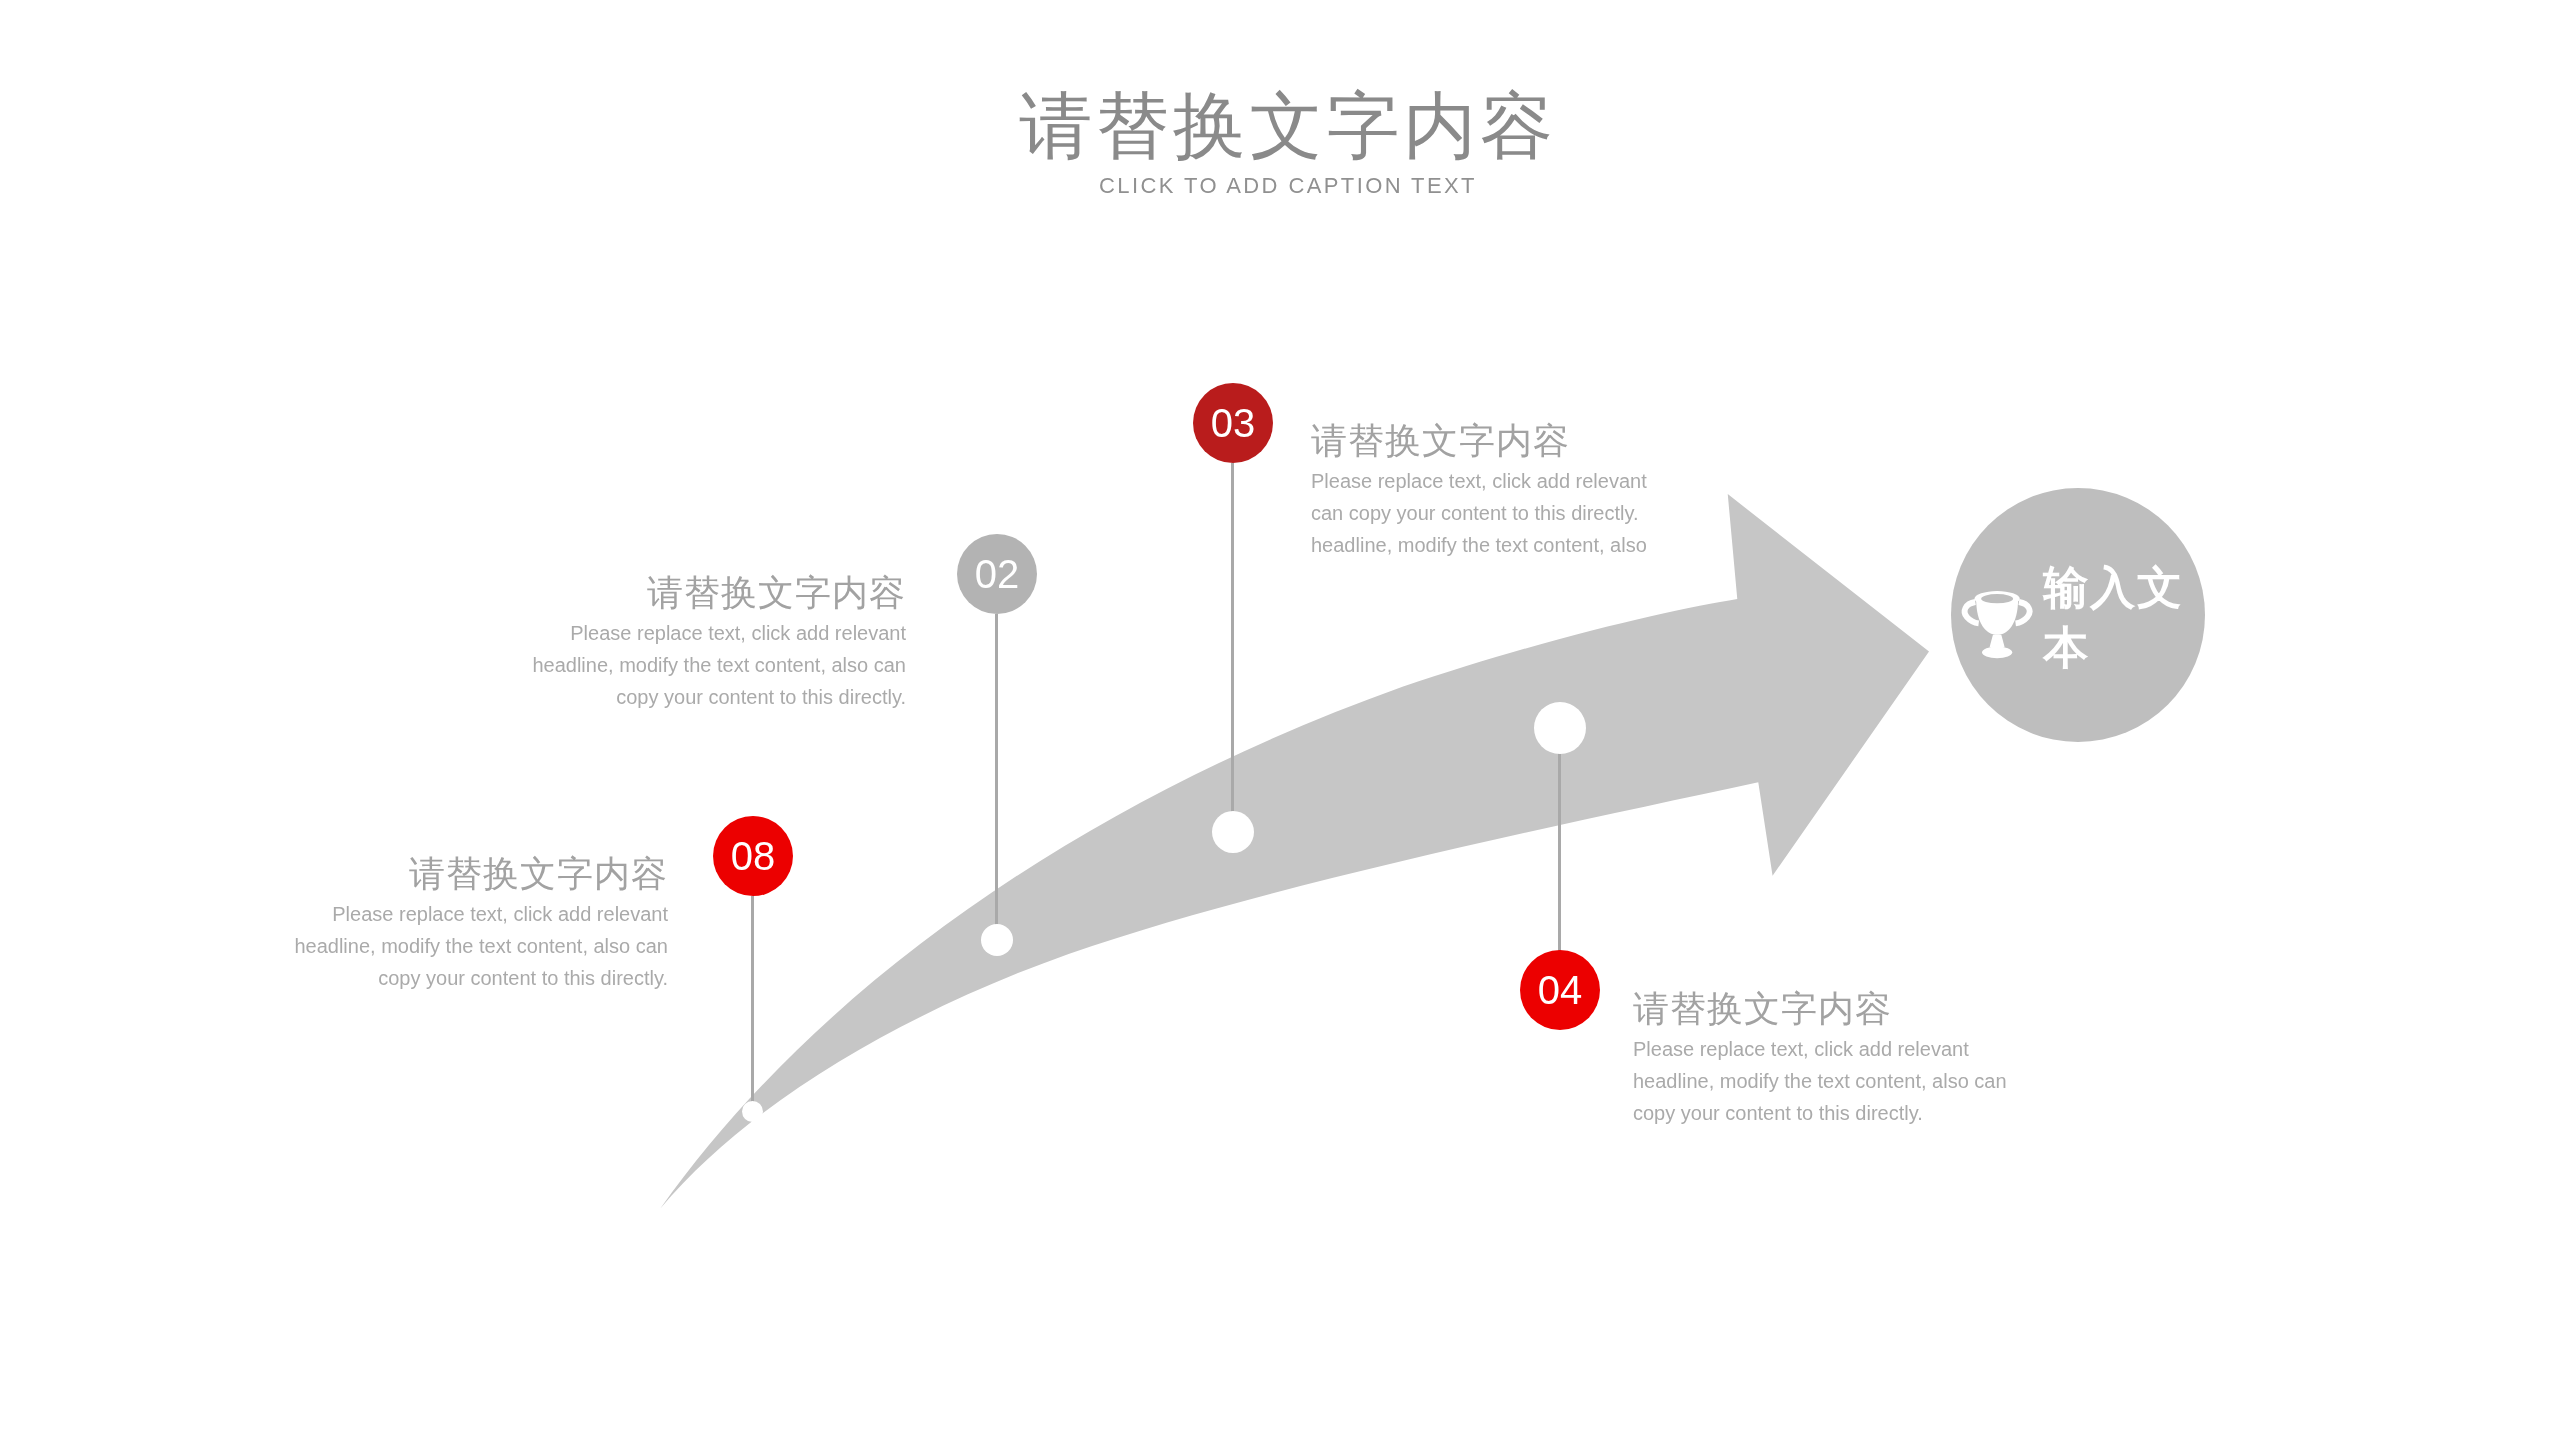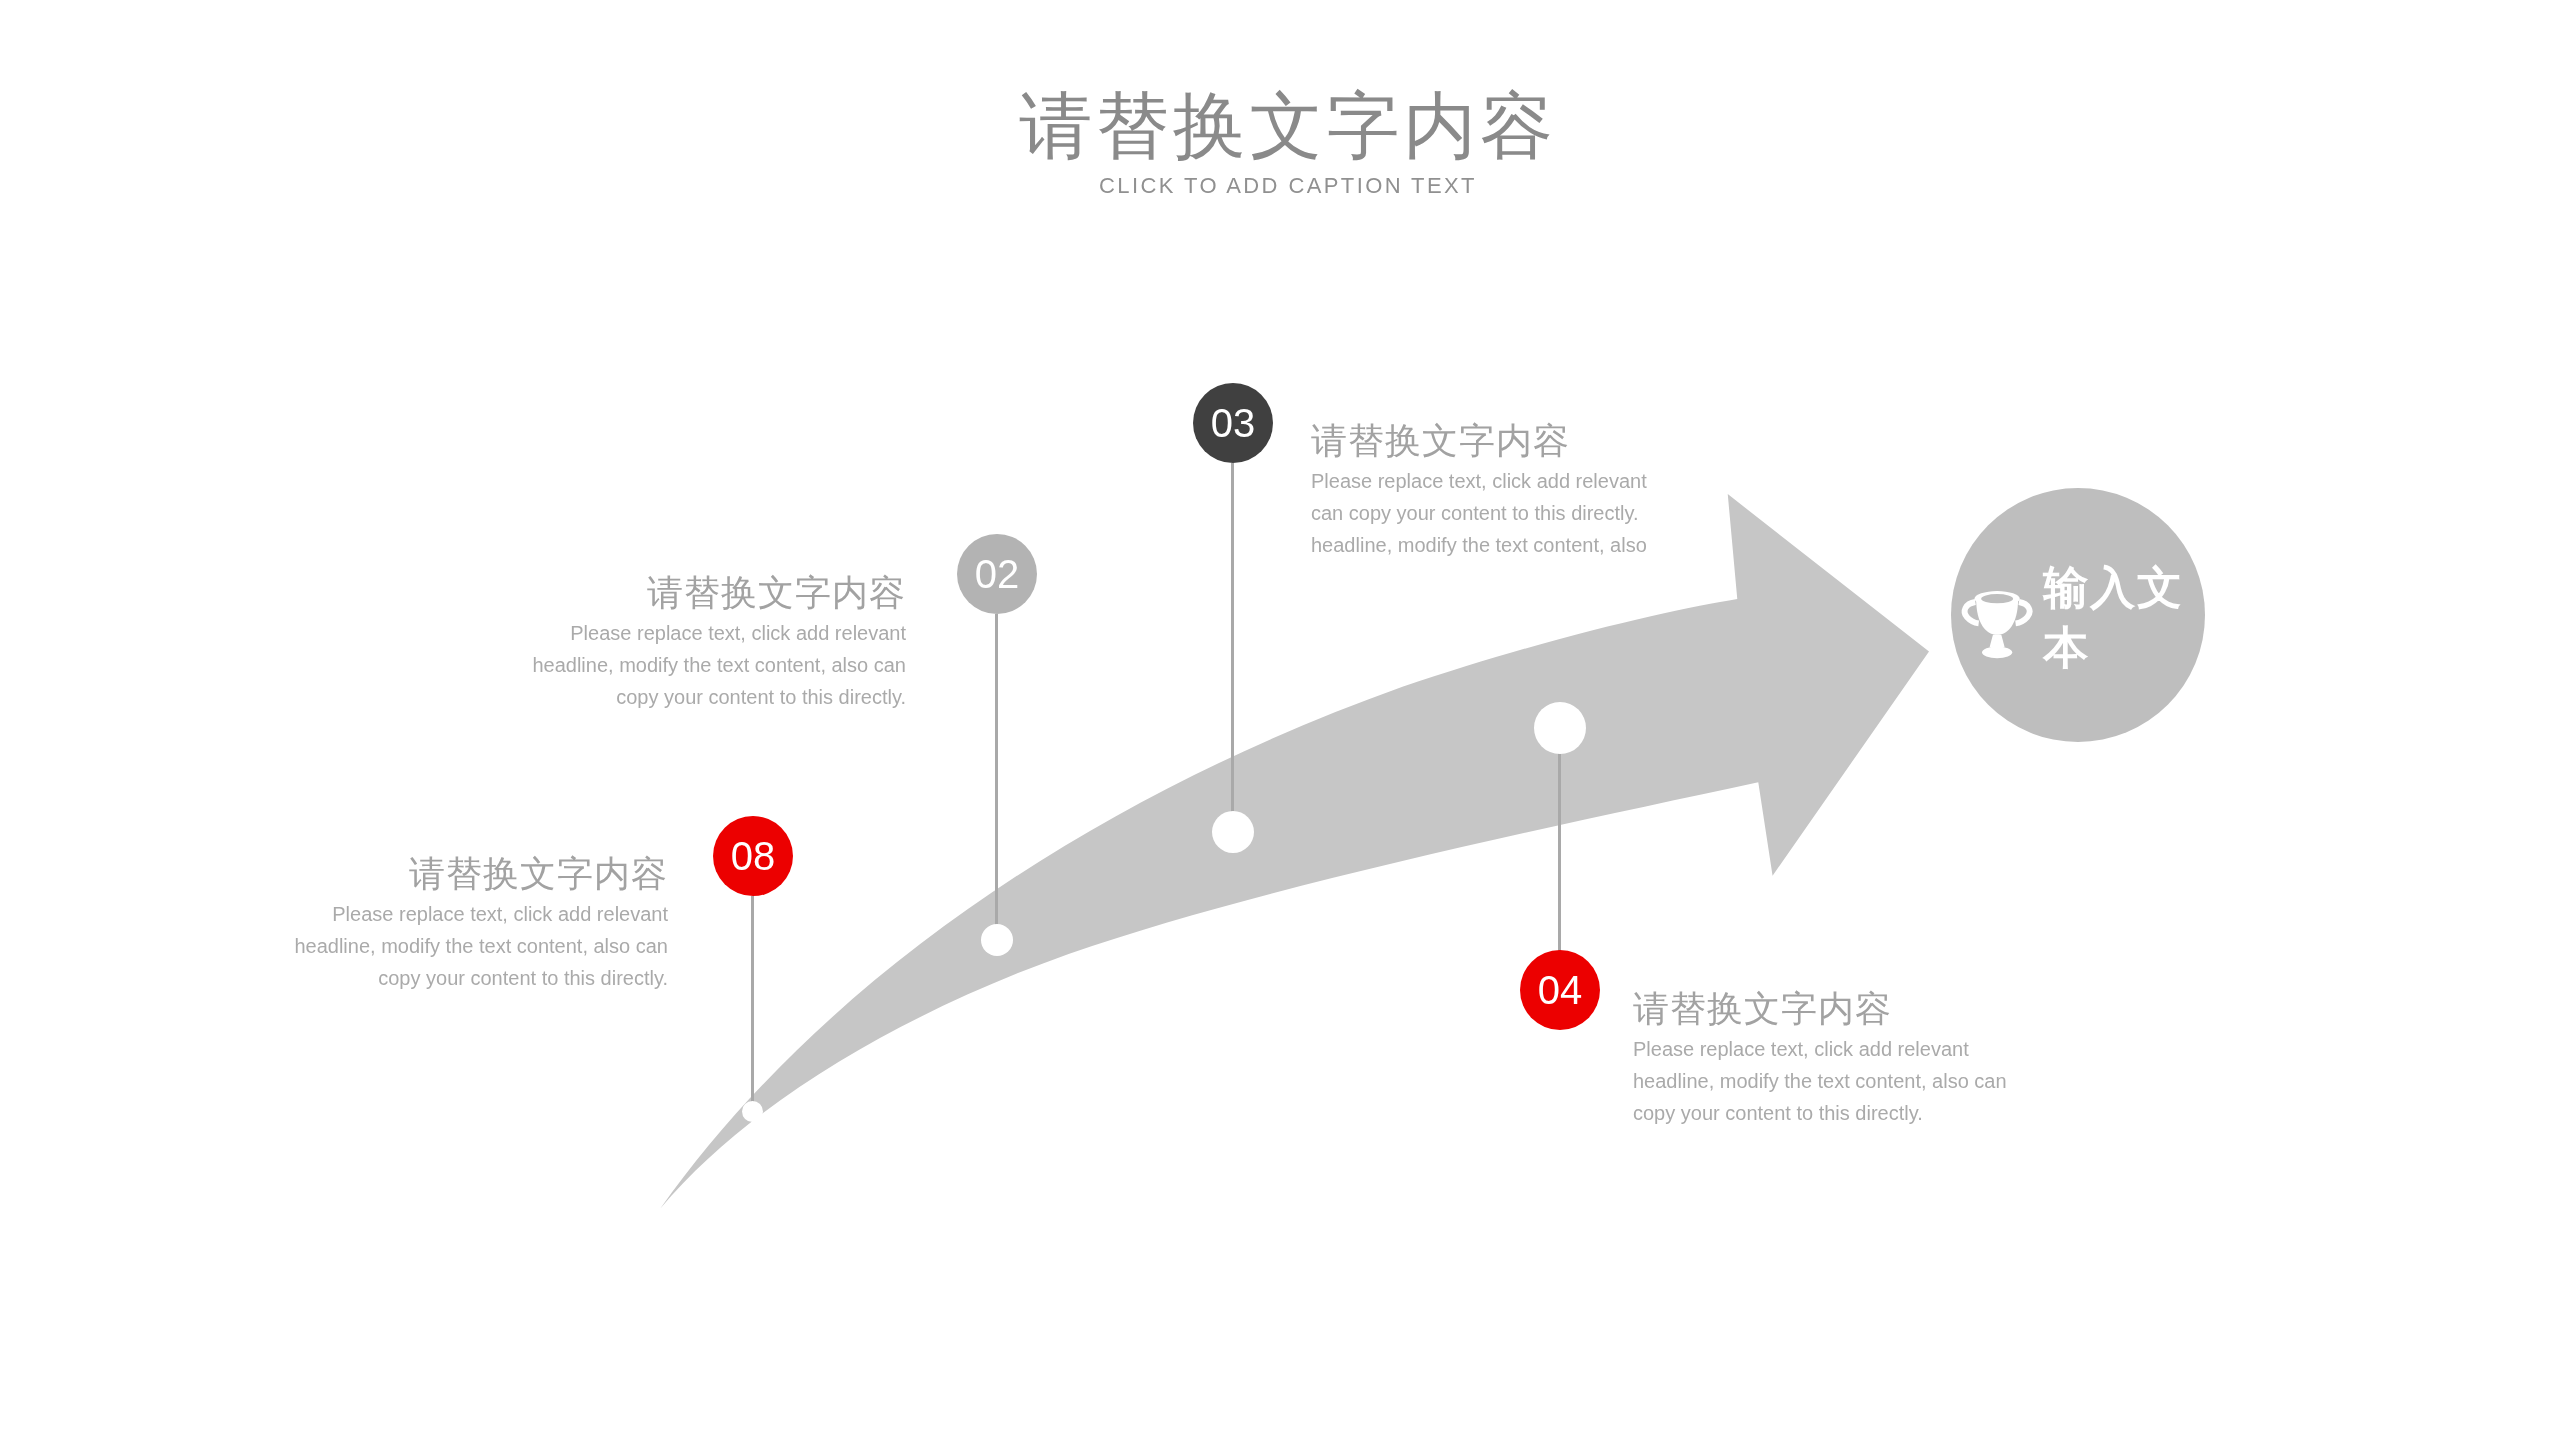--- a/index.html
+++ b/index.html
@@ -120,21 +120,21 @@
       <div class="heading">请替换文字内容</div>
       <div class="body">
         <div>Please replace text, click add relevant</div>
         <div>headline, modify the text content, also can</div>
         <div>copy your content to this directly.</div>
       </div>
     </div>
   </div>
 
   <div>
-    <div class="num-circle s3-circle" style="background: #404040;">03</div>
+    <div class="num-circle s3-circle" style="background: #b91c1c;">03</div>
     <div class="connector s3-line"></div>
     <div class="node-dot s3-dot"></div>
     <div class="step-text align-left s3-text">
       <div class="heading">请替换文字内容</div>
       <div class="body">
         <div>Please replace text, click add relevant</div>
         <div>can copy your content to this directly.</div>
         <div>headline, modify the text content, also</div>
       </div>
     </div>

